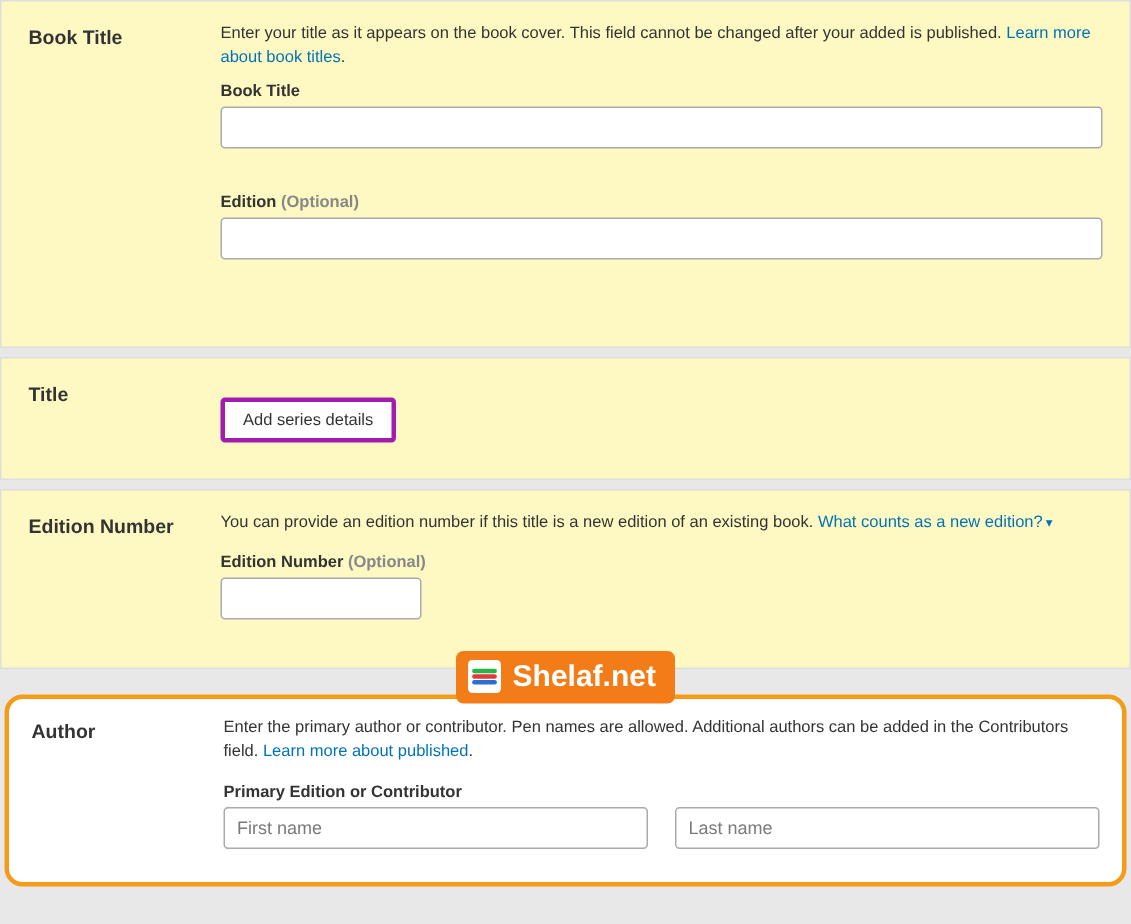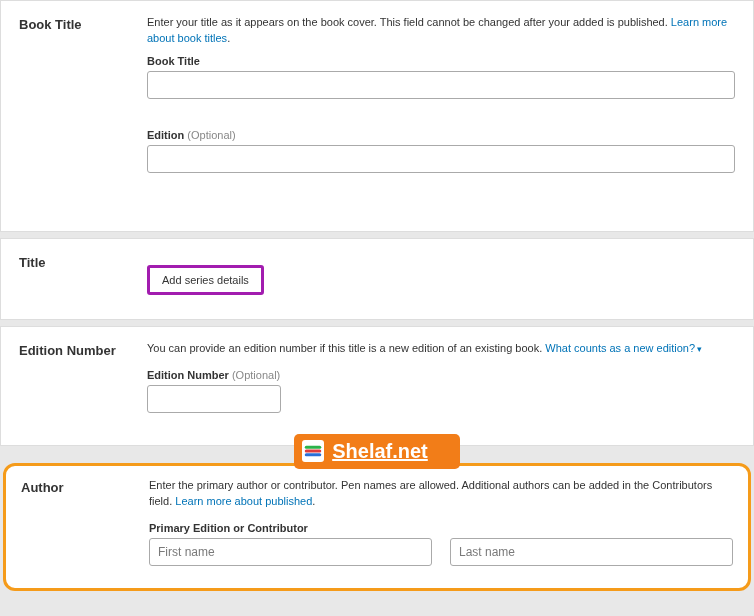--- a/index.html
+++ b/index.html
@@ -1,34 +1,34 @@
 <!DOCTYPE html>
 <html><head>
 <meta charset="utf-8">
 <style>
 * { margin:0; padding:0; box-sizing:border-box; font-family:Arial,Helvetica,sans-serif; }
 body { background:#e8e8e8; width:754px; }
-.panel { background:#ffffff; border:1px solid #ddd; margin:0 0 6px 0; padding:14px 18px 24px 18px; }
+.panel { background:#fef9c3; border:1px solid #ddd; margin:0 0 6px 0; padding:14px 18px 24px 18px; }
 .panel-row { display:flex; }
 .section-title { width:128px; font-weight:700; font-size:13px; color:#333; flex-shrink:0; padding-top:2px; }
 .section-body { flex:1; }
 .desc { font-size:11px; color:#333; line-height:1.45; }
 .link { color:#0073b7; cursor:pointer; }
 .field-label { font-size:11px; font-weight:700; color:#333; margin-top:12px; margin-bottom:4px; }
 .field-label.first { margin-top:8px; }
-.optional { font-weight:400; color:#888; }
+.optional { font-weight:700; color:#888; }
 .text-input { width:100%; height:28px; border:1px solid #aaa; border-radius:3px; padding:0 8px; font-size:12px; color:#333; }
 .text-input::placeholder { color:#7a7a7a; }
 .small-input { width:134px; }
 .btn-outline { display:inline-block; background:#fff; border:3px solid #a21caf; border-radius:3px; font-size:11px; color:#333; padding:6px 12px; margin-top:12px; cursor:pointer; }
 .caret { font-size:9px; margin-left:2px; color:#0073b7; }
 .two-col { display:flex; gap:18px; margin-top:4px; }
 .two-col .text-input { flex:1; }
 .author-wrap { border:3px solid #f59b1a; border-radius:12px; padding:12px 15px 22px 15px; background:#fff; margin:6px 3px 8px 3px; }
-.logo-badge { display:inline-flex; align-items:center; background:#f27d18; color:#fff; font-weight:700; font-size:20px; border-radius:5px; padding:6px 32px 6px 8px; position:relative; z-index:5;text-decoration:underline; }
+.logo-badge { display:inline-flex; align-items:center; background:#f27d18; color:#fff; font-weight:700; font-size:20px; border-radius:5px; padding:6px 13px 6px 8px; position:relative; z-index:5; }
 .logo-row { text-align:center; margin-top:-18px; margin-bottom:-12px; position:relative; }
 .logo-mark { width:22px; height:22px; border-radius:3px; background:#fff; margin-right:8px; display:flex; align-items:center; justify-content:center; }
 .logo-mark svg { width:18px; height:18px; }
 .sp { height:18px; }
 </style>
 </head>
 <body>
 
 <div class="panel">
   <div class="panel-row">

